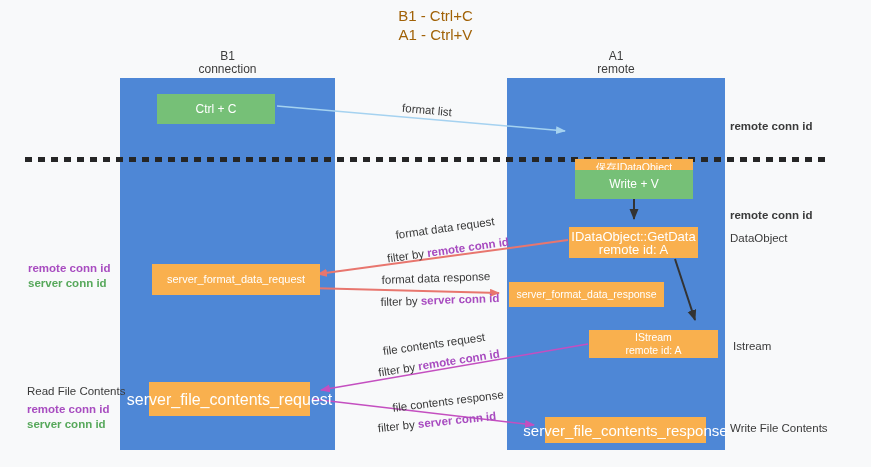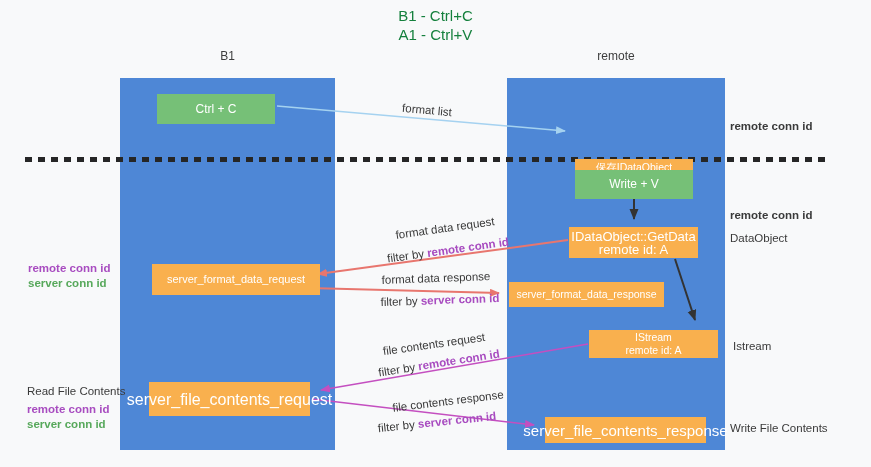--- a/index.html
+++ b/index.html
@@ -4,21 +4,21 @@
 <style>
   html,body { margin:0; padding:0; }
   body {
     width:871px; height:467px;
     font-family:"Liberation Sans", sans-serif;
     background:#f8f9fa;
   }
   #stage { position:relative; width:871px; height:467px; overflow:hidden; }
 
   .title-block { position:absolute; left:0; top:6px; width:871px; text-align:center;
-    font-size:15px; line-height:19px; color:#15803d; }
+    font-size:15px; line-height:19px; color:#a16207; }
 
   .actor-head { position:absolute; text-align:center; font-size:12px; line-height:13px; color:#3d3d3d; }
   #actor-b1 { left:120px; top:50px; width:215px; }
   #actor-a1 { left:507px; top:50px; width:218px; }
 
   .lifeline { position:absolute; background:#4e87d6; }
   #lifeline-b1 { left:120px; top:78px; width:215px; height:372px; }
   #lifeline-a1 { left:507px; top:78px; width:218px; height:372px; }
 
   .divider { position:absolute; left:25px; top:157px; width:806px; height:5px;
@@ -71,22 +71,24 @@
 
 <div id="stage">
 
   <div class="title-block">
     <div>B1 - Ctrl+C</div>
     <div>A1 - Ctrl+V</div>
   </div>
 
   <div id="actor-b1" class="actor-head">
     <div>B1</div>
+    <div>connection</div>
   </div>
   <div id="actor-a1" class="actor-head">
+    <div>A1</div>
     <div>remote</div>
   </div>
 
   <div id="lifeline-b1" class="lifeline"></div>
   <div id="lifeline-a1" class="lifeline"></div>
 
   <div class="divider"></div>
 
   <svg id="arrow-layer" width="871" height="467" viewBox="0 0 871 467">
     <defs>

